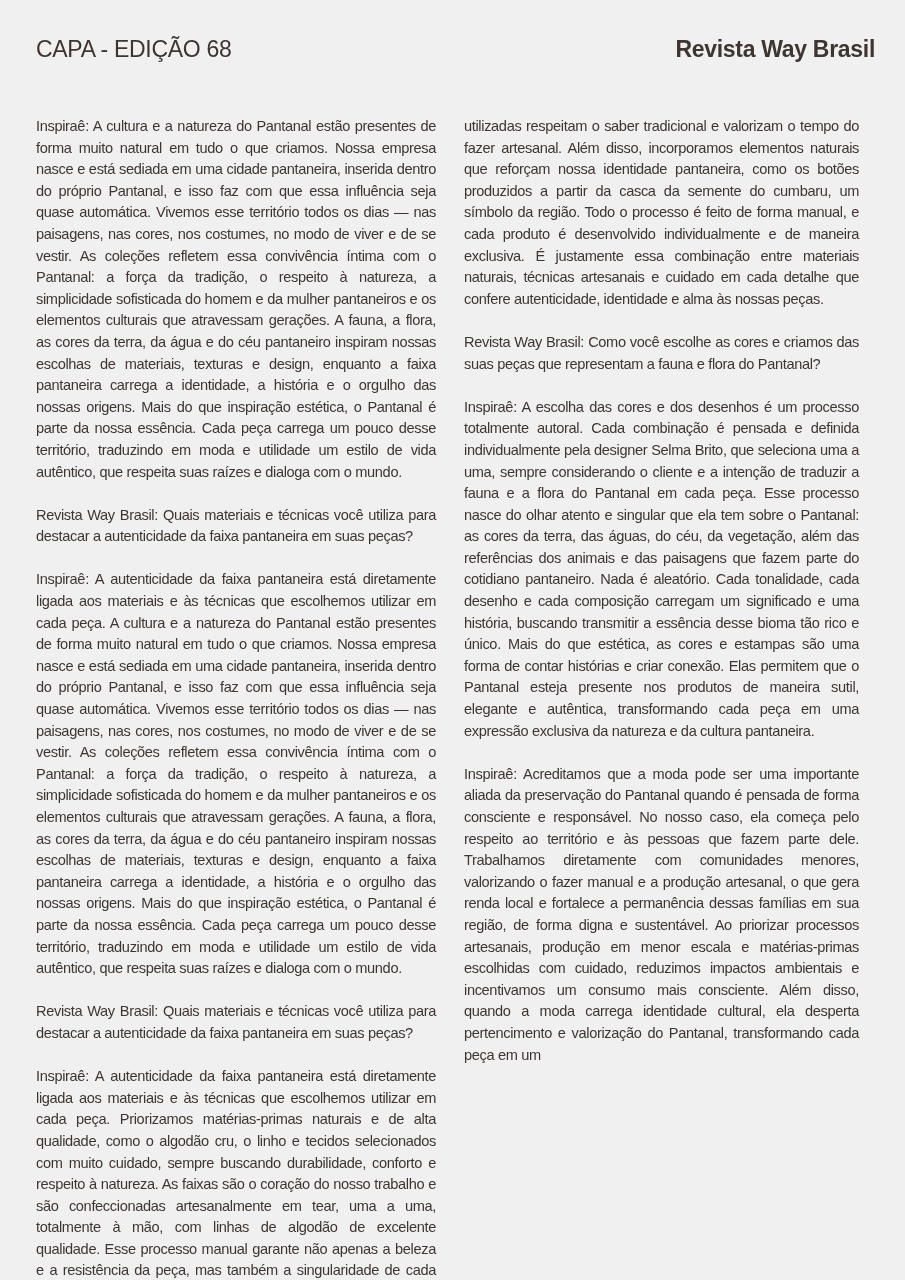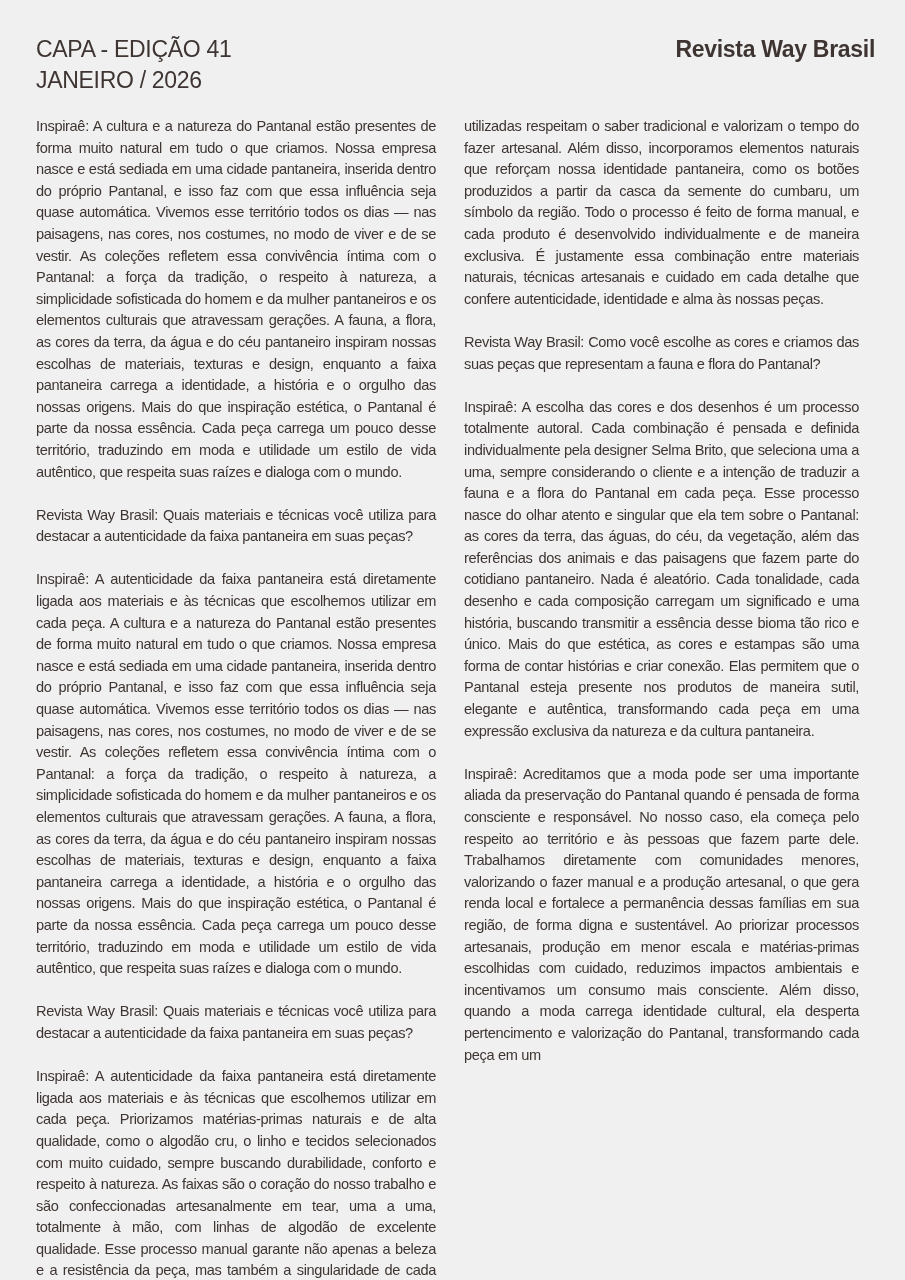--- a/index.html
+++ b/index.html
@@ -39,22 +39,21 @@
     .col-right { left: 464px; width: 395px; }
     .para { margin: 0 0 21.6px 0; }
     .speaker { font-weight: normal; }
     .last { text-align-last: left; }
   </style>
 </head>
 <body>
 
 <div class="header">
   <div class="header-left">
-    <div>CAPA - EDIÇÃO 41</div>
-    <div>JANEIRO / 2026</div>
+    <div>CAPA - EDIÇÃO 68</div>
   </div>
   <div class="header-right">Revista Way Brasil</div>
 </div>
 
 <div class="col col-left">
   <p class="para"><span class="speaker">Inspiraê</span><span>:</span><span> A cultura e a natureza do Pantanal estão presentes de forma muito natural em tudo o que criamos. Nossa empresa nasce e está sediada em uma cidade pantaneira, inserida dentro do próprio Pantanal, e isso faz com que essa influência seja quase automática. Vivemos esse território todos os dias — nas paisagens, nas cores, nos costumes, no modo de viver e de se vestir. As coleções refletem essa convivência íntima com o Pantanal: a força da tradição, o respeito à natureza, a simplicidade sofisticada do homem e da mulher pantaneiros e os elementos culturais que atravessam gerações. A fauna, a flora, as cores da terra, da água e do céu pantaneiro inspiram nossas escolhas de materiais, texturas e design, enquanto a faixa pantaneira carrega a identidade, a história e o orgulho das nossas origens. Mais do que inspiração estética, o Pantanal é parte da nossa essência. Cada peça carrega um pouco desse território, traduzindo em moda e utilidade um estilo de vida autêntico, que respeita suas raízes e dialoga com o mundo.</span></p>
   <p class="para"><span class="speaker">Revista Way Brasil:</span><span></span><span> Quais materiais e técnicas você utiliza para destacar a autenticidade da faixa pantaneira em suas peças?</span></p>
   <p class="para"><span class="speaker">Inspiraê</span><span>:</span><span> A autenticidade da faixa pantaneira está diretamente ligada aos materiais e às técnicas que escolhemos utilizar em cada peça. A cultura e a natureza do Pantanal estão presentes de forma muito natural em tudo o que criamos. Nossa empresa nasce e está sediada em uma cidade pantaneira, inserida dentro do próprio Pantanal, e isso faz com que essa influência seja quase automática. Vivemos esse território todos os dias — nas paisagens, nas cores, nos costumes, no modo de viver e de se vestir. As coleções refletem essa convivência íntima com o Pantanal: a força da tradição, o respeito à natureza, a simplicidade sofisticada do homem e da mulher pantaneiros e os elementos culturais que atravessam gerações. A fauna, a flora, as cores da terra, da água e do céu pantaneiro inspiram nossas escolhas de materiais, texturas e design, enquanto a faixa pantaneira carrega a identidade, a história e o orgulho das nossas origens. Mais do que inspiração estética, o Pantanal é parte da nossa essência. Cada peça carrega um pouco desse território, traduzindo em moda e utilidade um estilo de vida autêntico, que respeita suas raízes e dialoga com o mundo.</span></p>
   <p class="para"><span class="speaker">Revista Way Brasil:</span><span></span><span> Quais materiais e técnicas você utiliza para destacar a autenticidade da faixa pantaneira em suas peças?</span></p>
   <p class="para last"><span class="speaker">Inspiraê</span><span>:</span><span> A autenticidade da faixa pantaneira está diretamente ligada aos materiais e às técnicas que escolhemos utilizar em cada peça. Priorizamos matérias-primas naturais e de alta qualidade, como o algodão cru, o linho e tecidos selecionados com muito cuidado, sempre buscando durabilidade, conforto e respeito à natureza. As faixas são o coração do nosso trabalho e são confeccionadas artesanalmente em tear, uma a uma, totalmente à mão, com linhas de algodão de excelente qualidade. Esse processo manual garante não apenas a beleza e a resistência da peça, mas também a singularidade de cada faixa,  já que nenhuma é exatamente igual à outra. As técnicas</span></p>

